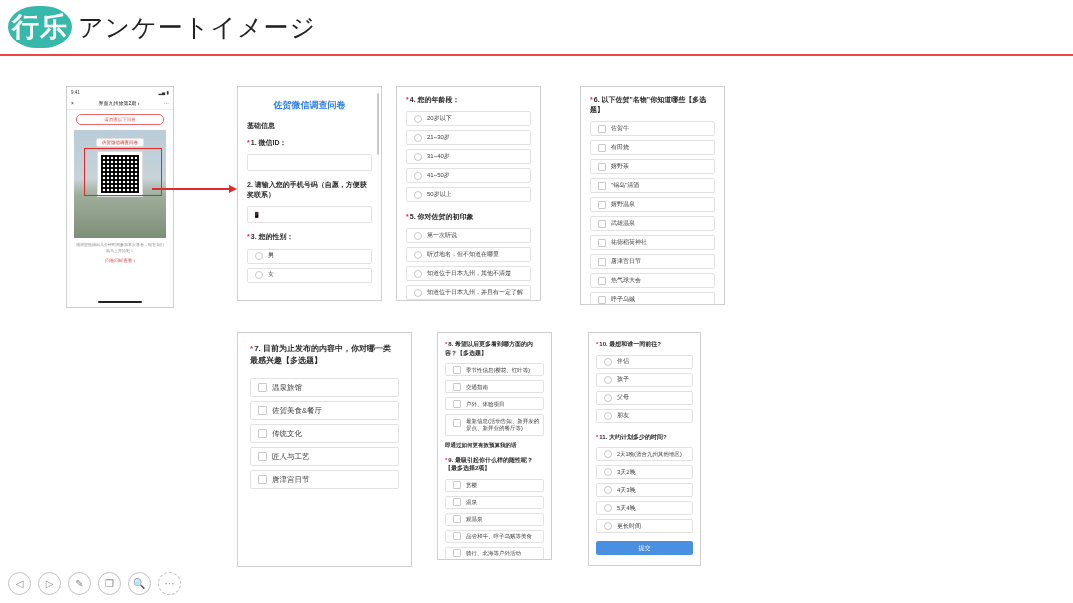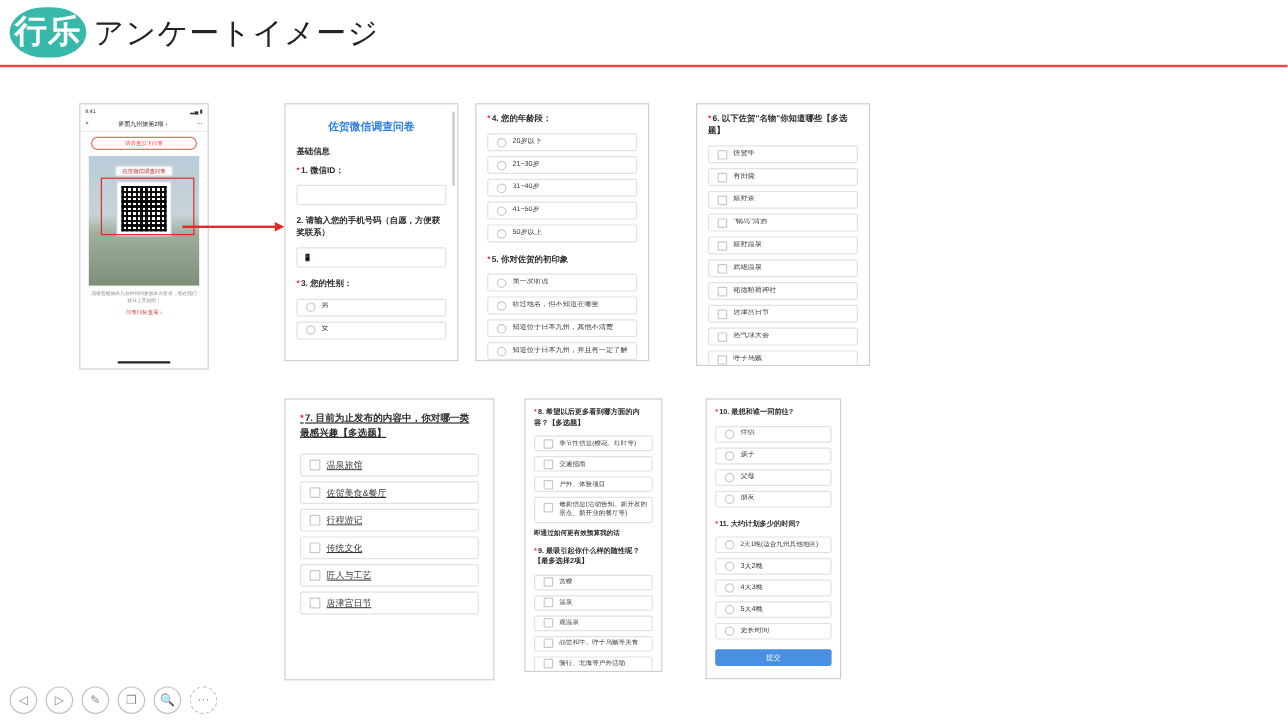--- a/index.html
+++ b/index.html
@@ -439,35 +439,31 @@
         <span class="box"></span>
         <span class="lbl">热气球大会</span>
       </div>
     <div class="opt">
         <span class="box"></span>
         <span class="lbl">呼子乌贼</span>
       </div>
   </div>
 </div>
 
-<div class="panel" style="left:237px; top:332px; width:175px; height:235px;text-decoration:underline;">
+<div class="panel" style="left:237px; top:332px; width:175px; height:235px;">
   <div class="panel-inner" style="padding:10px 12px;">
     <div class="q-title" style="font-size:8px;"><span class="req">*</span><span>7. 目前为止发布的内容中，你对哪一类最感兴趣【多选题】</span></div>
     <div style="height:6px"></div>
     <div class="opt" style="height:19px">
         <span class="box" style="width:7px;height:7px"></span>
         <span class="lbl" style="font-size:7.5px">温泉旅馆</span>
       </div>
     <div class="opt" style="height:19px">
         <span class="box" style="width:7px;height:7px"></span>
         <span class="lbl" style="font-size:7.5px">佐贺美食&amp;餐厅</span>
-      </div>
-    <div class="opt" style="height:19px">
-        <span class="box" style="width:7px;height:7px"></span>
-        <span class="lbl" style="font-size:7.5px">行程游记</span>
       </div>
     <div class="opt" style="height:19px">
         <span class="box" style="width:7px;height:7px"></span>
         <span class="lbl" style="font-size:7.5px">传统文化</span>
       </div>
     <div class="opt" style="height:19px">
         <span class="box" style="width:7px;height:7px"></span>
         <span class="lbl" style="font-size:7.5px">匠人与工艺</span>
       </div>
     <div class="opt" style="height:19px">

